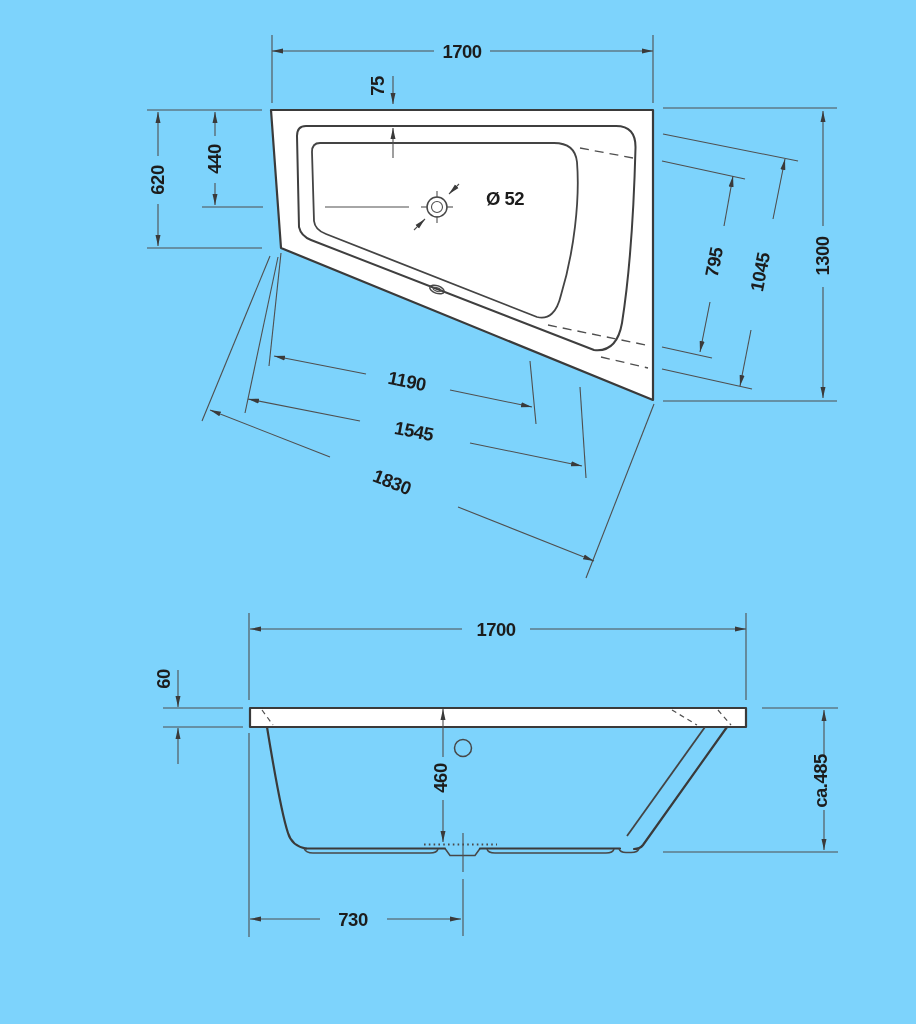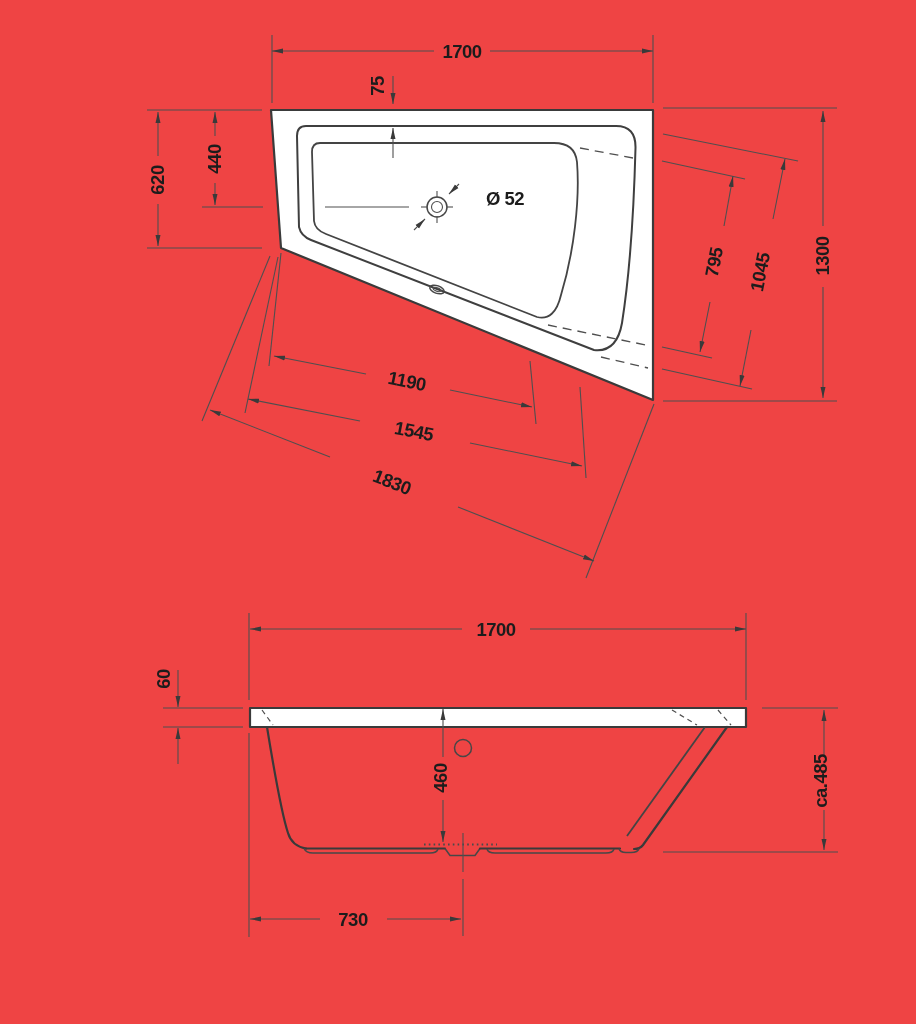--- a/index.html
+++ b/index.html
@@ -1,16 +1,16 @@
 <!DOCTYPE html>
 <html><head>
 <meta charset="utf-8">
 <style>
   html,body{margin:0;padding:0;background:#ffffff;}
-  .page{position:relative;width:916px;height:1024px;background:#ef4444;overflow:hidden;
+  .page{position:relative;width:916px;height:1024px;background:#7dd3fc;overflow:hidden;
         font-family:"Liberation Sans", sans-serif;}
   svg{display:block;}
   .ol   {fill:none;stroke:#3a3a3a;stroke-width:2.2;stroke-linejoin:round;stroke-linecap:round;}
   .olf  {fill:#ffffff;stroke:#3a3a3a;stroke-width:2.2;stroke-linejoin:round;}
   .c1   {fill:none;stroke:#3f3f3f;stroke-width:2;stroke-linejoin:round;}
   .c2   {fill:none;stroke:#444444;stroke-width:1.8;stroke-linejoin:round;}
   .thin {fill:none;stroke:#4f4f4f;stroke-width:1.1;}
   .med  {fill:none;stroke:#474747;stroke-width:1.5;}
   .dash {fill:none;stroke:#4f4f4f;stroke-width:1.3;stroke-dasharray:9 6;}
   .dash2{fill:none;stroke:#4f4f4f;stroke-width:1.2;stroke-dasharray:5 4;}

